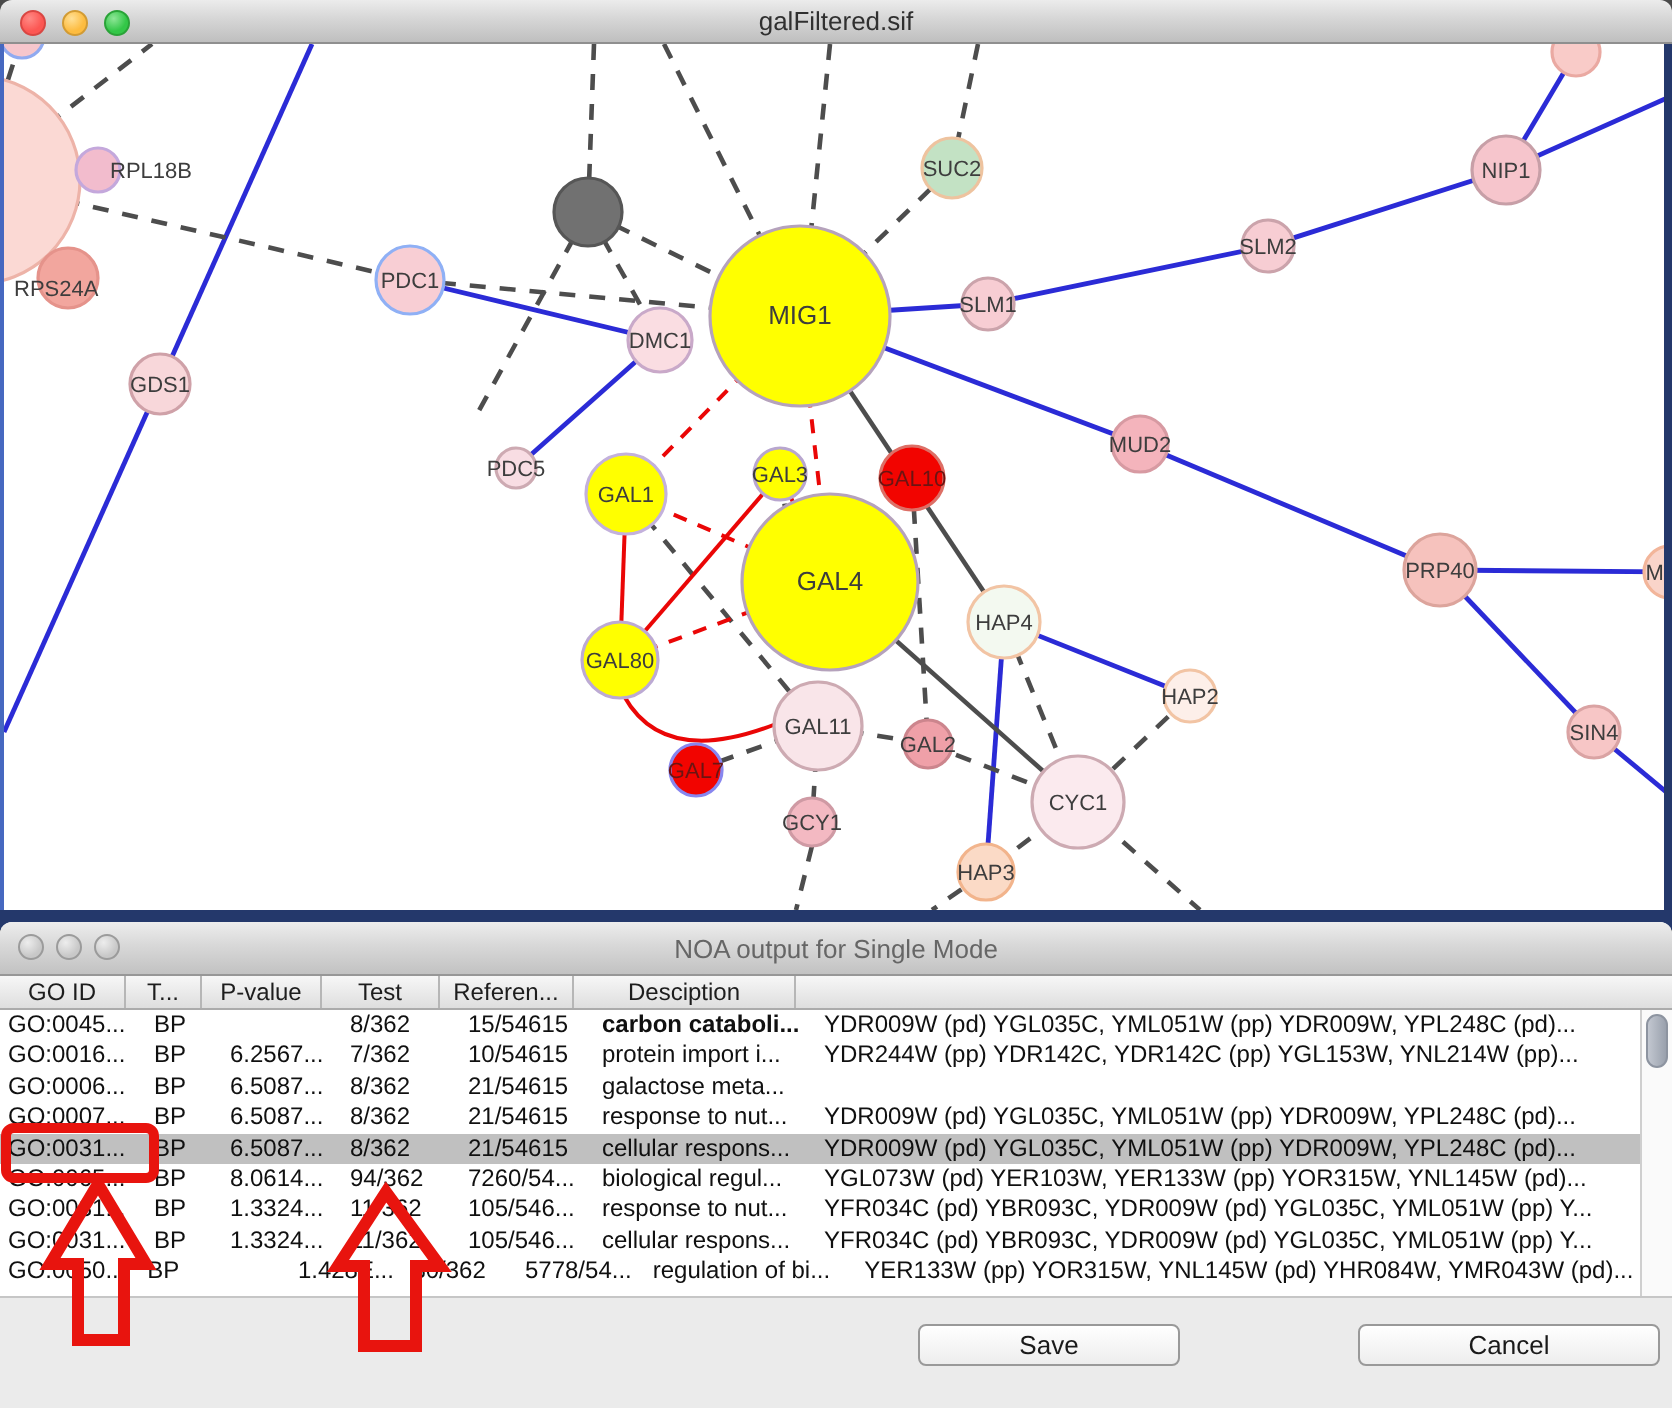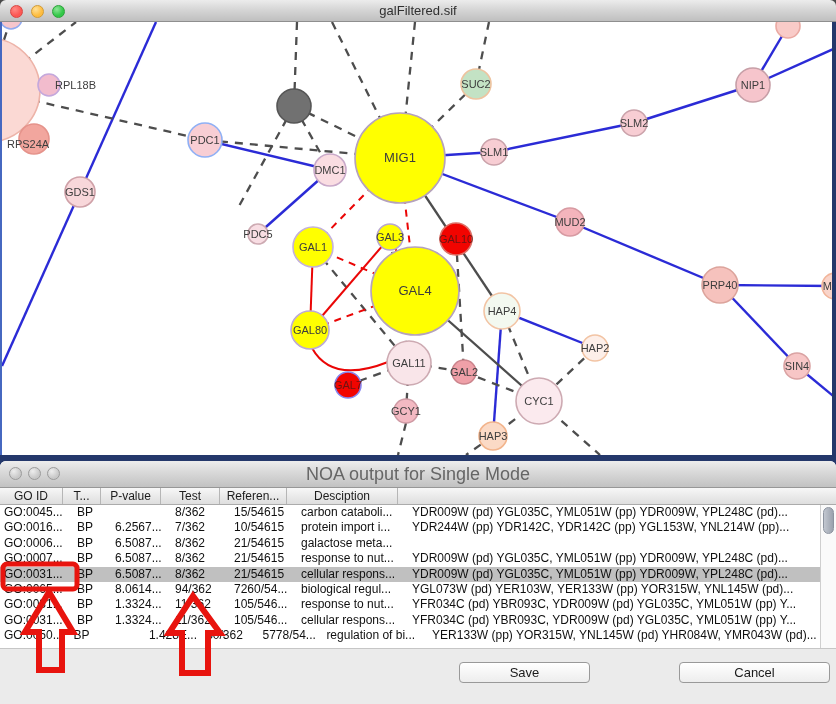--- a/index.html
+++ b/index.html
@@ -25,21 +25,21 @@
   .frame-right  { position:absolute; top:22px; left:832px; width:4px; height:439px; background:var(--frame-navy,#24386b); z-index:1; }
   .frame-bottom { position:absolute; top:455px; left:0; width:836px; height:10px;  background:var(--frame-navy,#24386b); z-index:1; }
   svg.net { position:absolute; left:2px; top:22px; }
   svg.net text { font-family:"Liberation Sans", sans-serif; }
 
   
   .noa-window { top:461px; height:243px; background:#fff; border-radius:6px 6px 0 0; z-index:2; }
   .noa-titlebar { height:27px; background:linear-gradient(180deg,#ededed,#d8d8d8 45%,#c2c2c2);
                   border-bottom:1px solid #979797; border-radius:6px 6px 0 0;
                   position:relative; display:flex; align-items:center; justify-content:center; }
-  .noa-titlebar .title { font-size:18px; color:#666; }
+  .noa-titlebar .title { font-size:13px; color:#666; }
   .noa-tl-group { position:absolute; left:9px; top:6px; display:flex; gap:6px; }
 
   .thead { position:absolute; top:27px; left:0; width:836px; height:17px; display:flex;
            background:linear-gradient(180deg,#f7f7f7,#dedede); border-bottom:1px solid #ababab; }
   .th { font-size:12px; color:#1d1d1d; text-align:center; line-height:16px;
         border-right:1px solid #b6b6b6; overflow:hidden; white-space:nowrap; }
   .tbody { position:absolute; top:44px; left:0; width:820px; height:143px; overflow:hidden; background:#fff; }
   .tr { display:flex; height:15.4px; }
   .tr.selected { background:var(--selected-row,#c0c0c0); }
   .td { font-size:12px; color:#101010; line-height:15px; padding-left:4px;
@@ -210,21 +210,21 @@
       <div class="th" style="width: 111px;">Desciption</div>
       <div class="th" style="width: 428px; margin-top: 48px;">Associated edges</div>
     </div>
   <div class="tbody">
       <div class="tr">
         <div class="td" style="width: 73px;">GO:0045...</div>
         <div class="td" style="width: 38px;">BP</div>
         <div class="td" style="width: 60px; margin-top: 32px;">2.1308...</div>
         <div class="td" style="width: 59px;">8/362</div>
         <div class="td" style="width: 67px;">15/54615</div>
-        <div class="td" style="width: 111px;">carbon cataboli...</div>
+        <div class="td" style="width: 111px; font-weight: bold;">carbon cataboli...</div>
         <div class="td" style="width: 412px;">YDR009W (pd) YGL035C, YML051W (pp) YDR009W, YPL248C (pd)...</div>
       </div>
       <div class="tr">
         <div class="td" style="width: 73px;">GO:0016...</div>
         <div class="td" style="width: 38px;">BP</div>
         <div class="td" style="width: 60px;">6.2567...</div>
         <div class="td" style="width: 59px;">7/362</div>
         <div class="td" style="width: 67px;">10/54615</div>
         <div class="td" style="width: 111px;">protein import i...</div>
         <div class="td" style="width: 412px;">YDR244W (pp) YDR142C, YDR142C (pp) YGL153W, YNL214W (pp)...</div>

